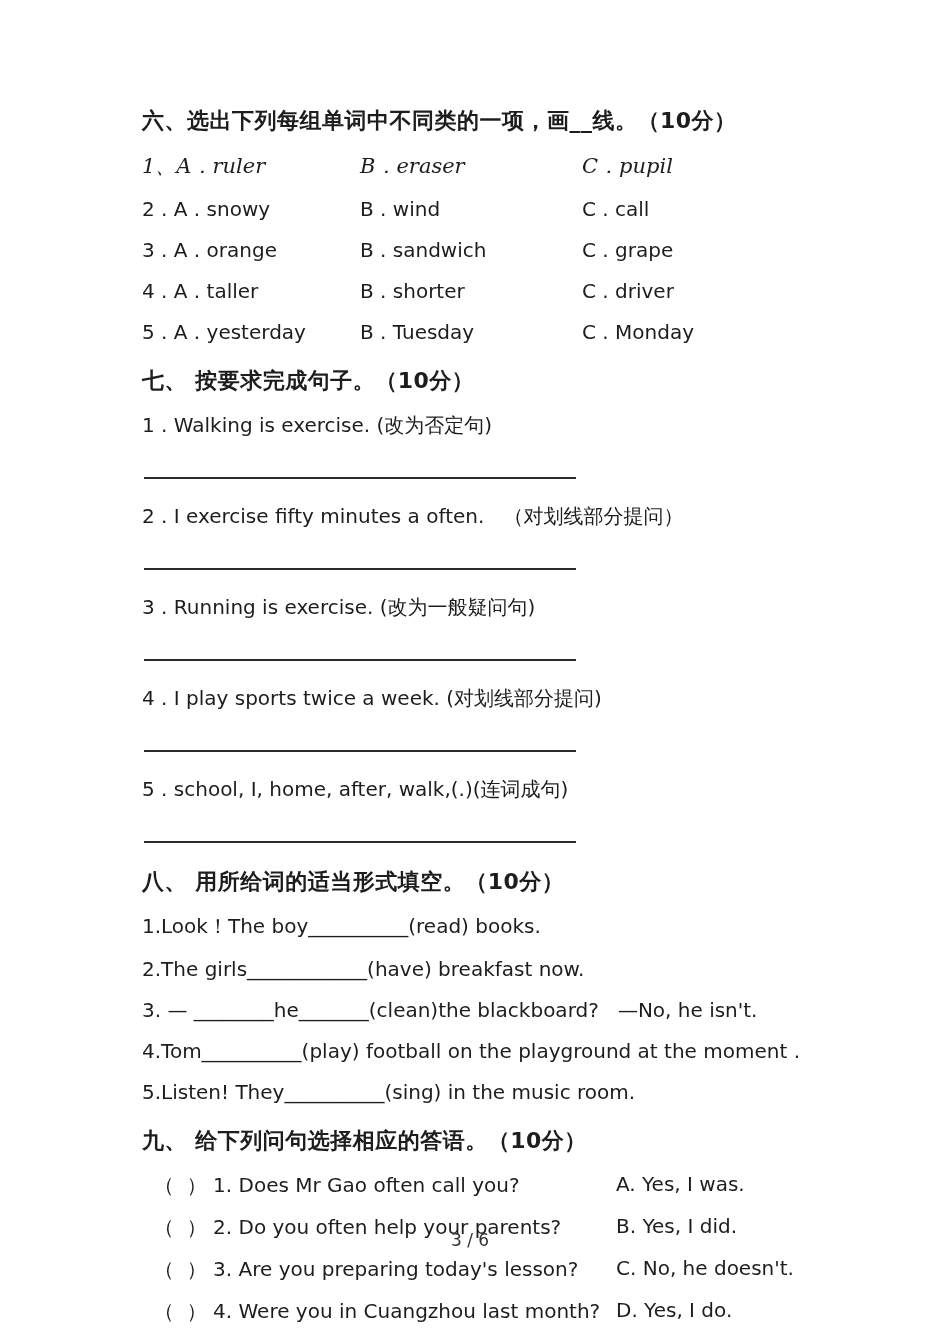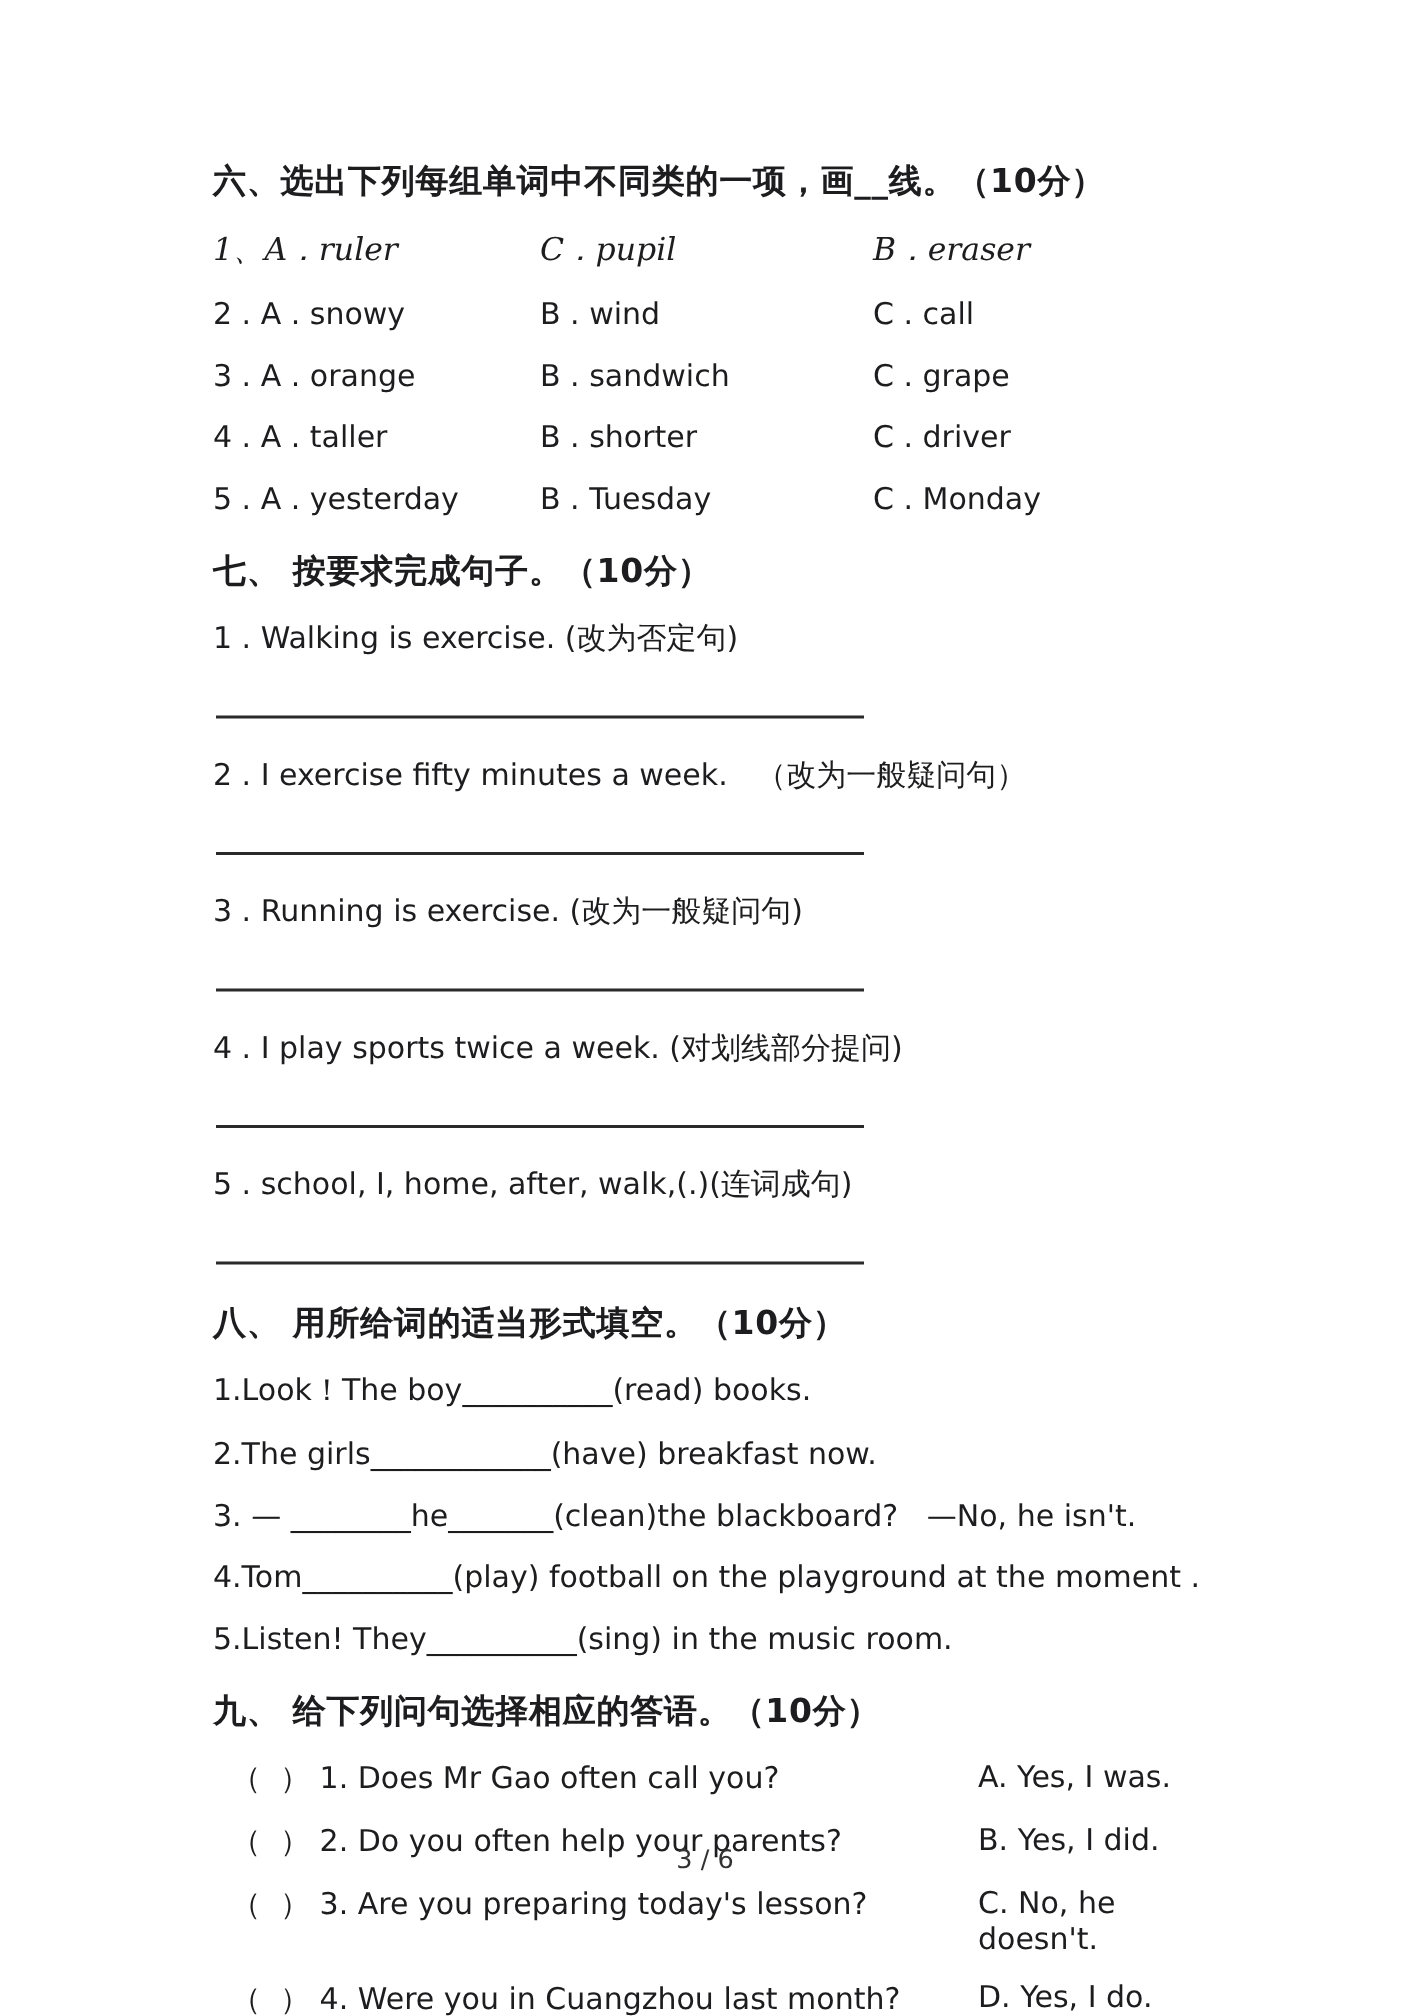--- a/index.html
+++ b/index.html
@@ -57,21 +57,20 @@
     font-size: 20px;
     margin-bottom: 17px;
     white-space: pre-wrap;
   }
   
   .match-row {
     display: flex;
     font-size: 20px;
     margin: 0 0 15px 12px;
     white-space: pre-wrap;
-    gap: 36px;
   }
   .match-q {
     min-width: 448px;
     white-space: pre-wrap;
   }
   .match-a {
     white-space: pre-wrap;
     margin-left: 14px;
   }
   .footer {
@@ -87,22 +86,22 @@
 </head>
 <body>
 
 <div class="page">
 
   <section>
     <h2 class="sec-title">六、选出下列每组单词中不同类的一项，画__线。（10分）</h2>
 
     <div class="s6-row serif">
       <span>1、A．ruler</span>
+      <span>B．eraser</span>
       <span>C．pupil</span>
-      <span>B．eraser</span>
     </div>
     <div class="s6-row">
       <span>2 . A . snowy</span>
       <span>B . wind</span>
       <span>C . call</span>
     </div>
     <div class="s6-row">
       <span>3 . A . orange</span>
       <span>B . sandwich</span>
       <span>C . grape</span>
@@ -118,21 +117,21 @@
       <span>C . Monday</span>
     </div>
   </section>
 
   <section>
     <h2 class="sec-title tight">七、 按要求完成句子。（10分）</h2>
 
     <p class="q7-item"><span>1 . Walking is exercise. (改为否定句)</span><span class="ul"></span><span></span></p>
     <div class="blank-line"></div>
 
-    <p class="q7-item"><span>2 . I exercise </span><span class="ul">fifty</span><span> minutes a week.   （改为一般疑问句）</span></p>
+    <p class="q7-item"><span>2 . I exercise </span><span class="ul">fifty</span><span> minutes a often.   （对划线部分提问）</span></p>
     <div class="blank-line"></div>
 
     <p class="q7-item"><span>3 . Running is exercise. (改为一般疑问句)</span><span class="ul"></span><span></span></p>
     <div class="blank-line"></div>
 
     <p class="q7-item"><span>4 . I play sports </span><span class="ul">twice a week</span><span>. (对划线部分提问)</span></p>
     <div class="blank-line"></div>
 
     <p class="q7-item"><span>5 . school, I, home, after, walk,(.)(连词成句)</span><span class="ul"></span><span></span></p>
     <div class="blank-line"></div>

